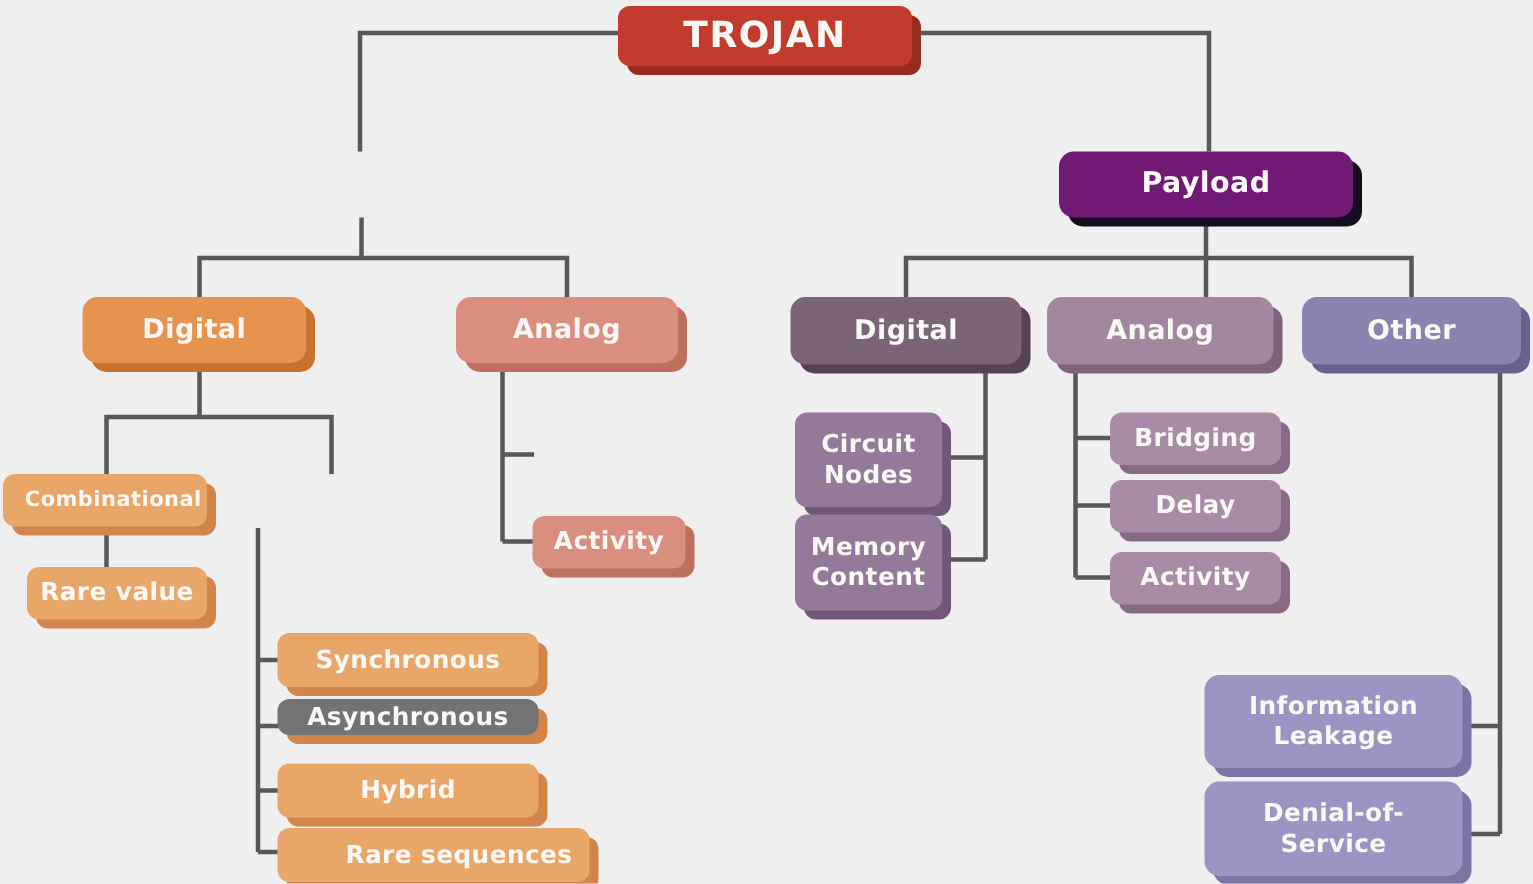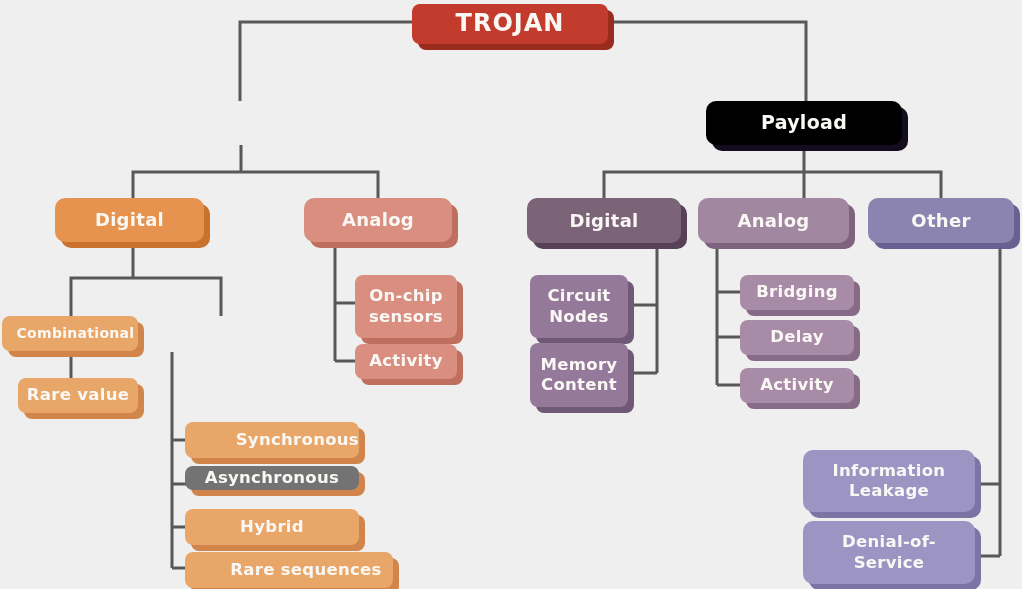--- a/index.html
+++ b/index.html
@@ -55,54 +55,50 @@
          M604 198 V172 H941 V198
          M657 243 V373 M657 305 H630 M657 373 H630
          M717 243 V385 M717 292 H741 M717 337 H741 M717 385 H741
          M1000 243 V556 M1000 484 H976 M1000 556 H976"></path>
   </svg>
 
   <div class="node r8" style="left: 412px; top: 4px; width: 196px; height: 40px; background: rgb(194, 59, 44); box-shadow: rgb(153, 43, 31) 6px 6px 0px;">
     <span class="lbl fs-title">TROJAN</span>
   </div>
 
-  <div class="node" style="left: 706px; top: 101px; width: 196px; height: 44px; background: #000000; box-shadow: rgb(20, 12, 31) 6px 6px 0px;">
+  <div class="node" style="left: 706px; top: 101px; width: 196px; height: 44px; background: #701a75; box-shadow: rgb(20, 12, 31) 6px 6px 0px;">
     <span class="lbl fs-a">Payload</span>
   </div>
 
   <div class="node" style="left: 55px; top: 198px; width: 149px; height: 44px; background: rgb(230, 147, 80); box-shadow: rgb(201, 114, 46) 6px 6px 0px;">
     <span class="lbl fs-b">Digital</span>
   </div>
   <div class="node" style="left: 304px; top: 198px; width: 148px; height: 44px; background: rgb(217, 142, 127); box-shadow: rgb(190, 111, 94) 6px 6px 0px;">
     <span class="lbl fs-b">Analog</span>
   </div>
 
   <div class="node r8" style="left: 2px; top: 316px; width: 136px; height: 35px; background: rgb(233, 166, 105); box-shadow: rgb(209, 133, 74) 6px 6px 0px;">
     <span class="lbl fs-d">Combinational</span>
   </div>
   <div class="node r8" style="left: 18px; top: 378px; width: 120px; height: 35px; background: rgb(233, 166, 105); box-shadow: rgb(209, 133, 74) 6px 6px 0px;">
     <span class="lbl fs-c">Rare value</span>
   </div>
-  <div class="node r8" style="left: 185px; top: 422px; width: 174px; height: 36px; background: rgb(233, 166, 105); box-shadow: rgb(209, 133, 74) 6px 6px 0px; text-align: right;">
+  <div class="node r8" style="left: 185px; top: 422px; width: 174px; height: 36px; background: rgb(233, 166, 105); box-shadow: rgb(209, 133, 74) 6px 6px 0px;">
     <span class="lbl fs-c">Synchronous</span>
   </div>
   <div class="node r8" style="left: 185px; top: 466px; width: 174px; height: 24px; background: #737373; box-shadow: rgb(209, 133, 74) 6px 6px 0px;">
     <span class="lbl fs-c">Asynchronous</span>
   </div>
   <div class="node r8" style="left: 185px; top: 509px; width: 174px; height: 36px; background: rgb(233, 166, 105); box-shadow: rgb(209, 133, 74) 6px 6px 0px;">
     <span class="lbl fs-c">Hybrid</span>
   </div>
   <div class="node r8" style="left: 185px; top: 552px; width: 174px; height: 36px; background: rgb(233, 166, 105); box-shadow: rgb(209, 133, 74) 6px 6px 0px; padding-left: 34px;">
     <span class="lbl fs-c">Rare sequences</span>
   </div>
 
-  <div class="node r8" style="left: 355px; top: 275px; width: 102px; height: 63px; background: rgb(217, 142, 127); box-shadow: rgb(190, 111, 94) 6px 6px 0px;">
-    <span class="lbl fs-c">On-chip
-sensors</span>
-  </div>
   <div class="node r8" style="left: 355px; top: 344px; width: 102px; height: 35px; background: rgb(217, 142, 127); box-shadow: rgb(190, 111, 94) 6px 6px 0px;">
     <span class="lbl fs-c">Activity</span>
   </div>
 
   <div class="node" style="left: 527px; top: 198px; width: 154px; height: 45px; background: rgb(123, 99, 120); box-shadow: rgb(86, 65, 86) 6px 6px 0px;">
     <span class="lbl fs-b">Digital</span>
   </div>
   <div class="node" style="left: 698px; top: 198px; width: 151px; height: 45px; background: rgb(162, 135, 160); box-shadow: rgb(126, 98, 126) 6px 6px 0px;">
     <span class="lbl fs-b">Analog</span>
   </div>

